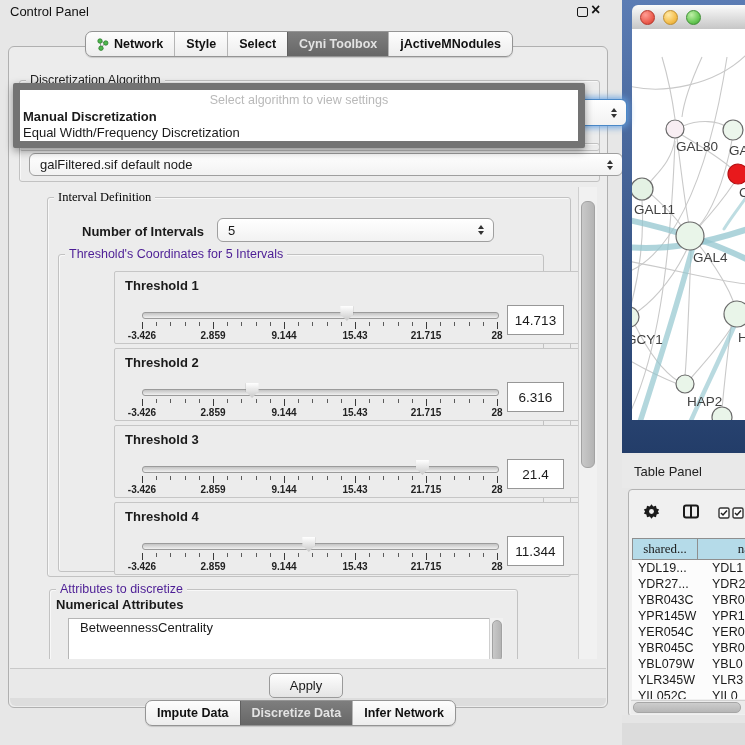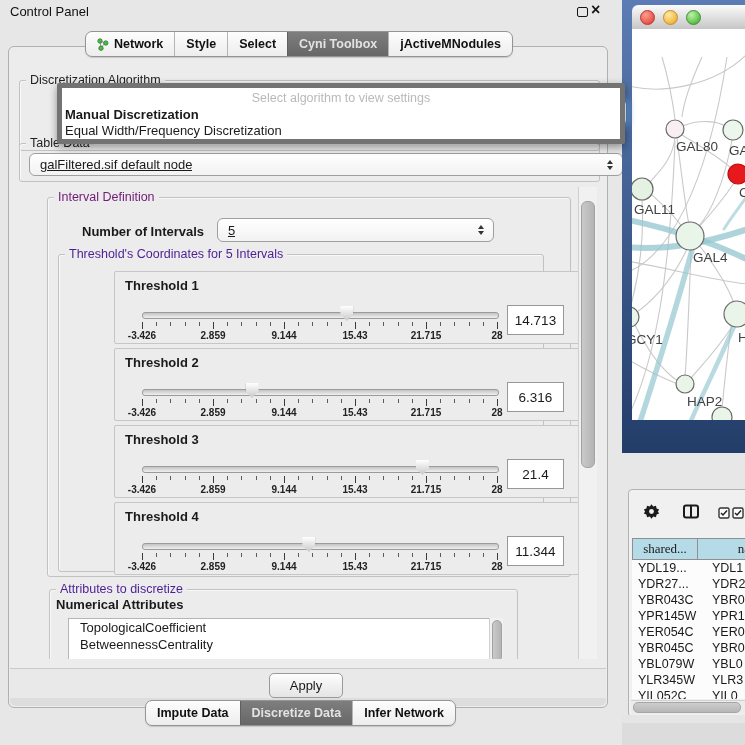--- a/index.html
+++ b/index.html
@@ -22,36 +22,36 @@
   .top-tabs{left:85px;top:31px;z-index:30;}
   .bottom-tabs{left:145px;top:700px;z-index:30;justify-content:space-between;}
 
   
   .outer-panel{left:8px;top:46px;width:598px;height:660px;background:#ececec;
       border:1px solid #b0b0b0;border-radius:6px;}
 
   
   .group{border:1px solid #c2c2c2;border-radius:3px;box-shadow:inset 1px 1px 0 rgba(255,255,255,.65);}
   .legend{position:absolute;top:-8px;left:6px;background:#ececec;padding:0 4px;font-size:12.5px;}
-  .legend.green{color:#701a75;}
+  .legend.green{color:#000000;font-family:Liberation Serif, serif;}
   .legend.blue{color:#4c1d95;}
   .legend.dark{color:#222;}
 
   
   .combo{background:linear-gradient(#ffffff,#f2f2f2);border:1px solid #9f9f9f;border-radius:6px;
       display:flex;align-items:center;font-size:13px;padding:0 22px 0 10px;}
-  .combo .val{overflow:hidden;white-space:nowrap;text-decoration:underline;}
+  .combo .val{overflow:hidden;white-space:nowrap;}
   .stepper{position:absolute;right:9px;top:50%;transform:translateY(-50%);display:flex;flex-direction:column;gap:2px;}
   .stepper .up{width:0;height:0;border-left:3.5px solid transparent;border-right:3.5px solid transparent;border-bottom:4.5px solid #333;}
   .stepper .dn{width:0;height:0;border-left:3.5px solid transparent;border-right:3.5px solid transparent;border-top:4.5px solid #333;}
   .combo.focus-ring{border:1px solid #4a88c7;box-shadow:0 0 6px 2px rgba(100,160,225,.85);}
 
   
-  .popup{left:4px;top:36px;width:558px;height:51px;background:#fff;border:5px solid #737373;border-radius:2px;
-      box-shadow:0 3px 9px rgba(0,0,0,.4);z-index:50;margin-left:44px;}
+  .popup{left:4px;top:36px;width:558px;height:51px;background:#fff;border:7px solid #737373;border-radius:2px;
+      box-shadow:0 3px 9px rgba(0,0,0,.4);z-index:50;}
   .popup-placeholder{position:absolute;top:3px;left:0;right:0;text-align:center;font-size:12.5px;color:#b9b9b9;}
   .popup-opt{position:absolute;left:3px;font-size:13px;white-space:nowrap;}
   .popup-opt.bold{font-weight:bold;}
 
   
   .scroll-region{left:12px;top:140px;width:557px;height:472px;overflow:hidden;}
   .vsb-track{background:#f1f1f1;border-left:1px solid #cfcfcf;}
   .sb-thumb{background:linear-gradient(90deg,#c9c9c9,#b4b4b4);border:1px solid #a2a2a2;border-radius:6px;}
   .hsb-thumb{background:linear-gradient(#cdcdcd,#b6b6b6);border:1px solid #a6a6a6;border-radius:5px;}
 
@@ -342,21 +342,20 @@
                 <div class="thr-value">11.344</div>
               </div>
             </div>
         </div>
       </div>
 
       <div class="abs group" style="left:28px;top:402px;width:467px;height:120px;">
         <span class="legend blue">Attributes to discretize</span>
         <div class="abs bold-label" style="left:6px;top:7px;">Numerical Attributes</div>
         <div class="abs attr-list" style="left:18px;top:28px;width:421px;height:88px;" id="attrList">
-            <div class="attr-item">TopologicalCoefficient</div>
             <div class="attr-item">BetweennessCentrality</div>
           </div>
         <div class="abs vsb-track" style="left:439px;top:28px;width:13px;height:88px;">
           <div class="sb-thumb" style="position:absolute;left:2px;top:2px;width:8px;height:40px;"></div>
         </div>
       </div>
     </div>
 
     <div class="abs vsb-track" style="left:569px;top:140px;width:18px;height:472px;">
       <div class="sb-thumb" style="position:absolute;left:2px;top:14px;width:12px;height:265px;"></div>
@@ -436,20 +435,23 @@
             <text x="2" y="185">GAL11</text>
             <text x="61" y="233">GAL4</text>
             <text x="-6" y="315">GCY1</text>
             <text x="106" y="313">H</text>
             <text x="55" y="377">HAP2</text>
           </g>
       </svg>
     </div>
   </div>
 
+  <div class="abs tp-header">
+    <span class="tp-title">Table Panel</span>
+  </div>
 
   <div class="abs tp-container">
 
     <svg class="abs" style="left:14px;top:13px;" width="17" height="17" viewBox="0 0 16 16">
       <path d="M8 1.2 L9.6 3.4 L12.2 2.6 L12.8 5.2 L15.2 6.1 L14 8 L15.2 9.9 L12.8 10.8 L12.2 13.4 L9.6 12.6 L8 14.8 L6.4 12.6 L3.8 13.4 L3.2 10.8 L0.8 9.9 L2 8 L0.8 6.1 L3.2 5.2 L3.8 2.6 L6.4 3.4 Z" fill="#1b1b1b"></path>
       <circle cx="8" cy="8" r="2.3" fill="#f0f0f0"></circle>
     </svg>
     <svg class="abs" style="left:53px;top:13px;" width="18" height="17" viewBox="0 0 18 17">
       <rect x="2" y="2.5" width="14" height="12" rx="2" fill="none" stroke="#1b1b1b" stroke-width="2"></rect>
       <line x1="9" y1="2.5" x2="9" y2="14.5" stroke="#1b1b1b" stroke-width="2"></line>

